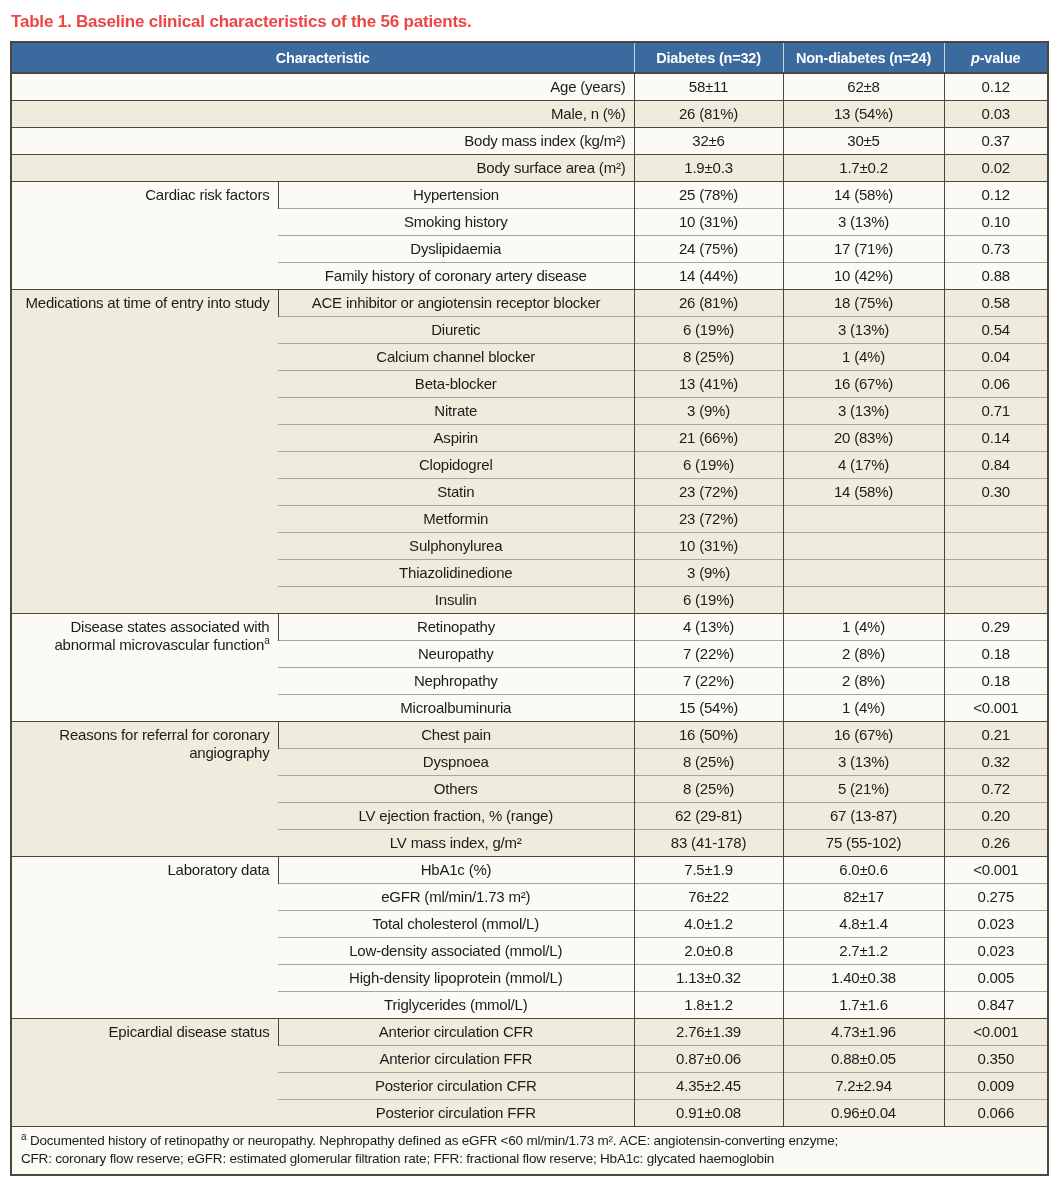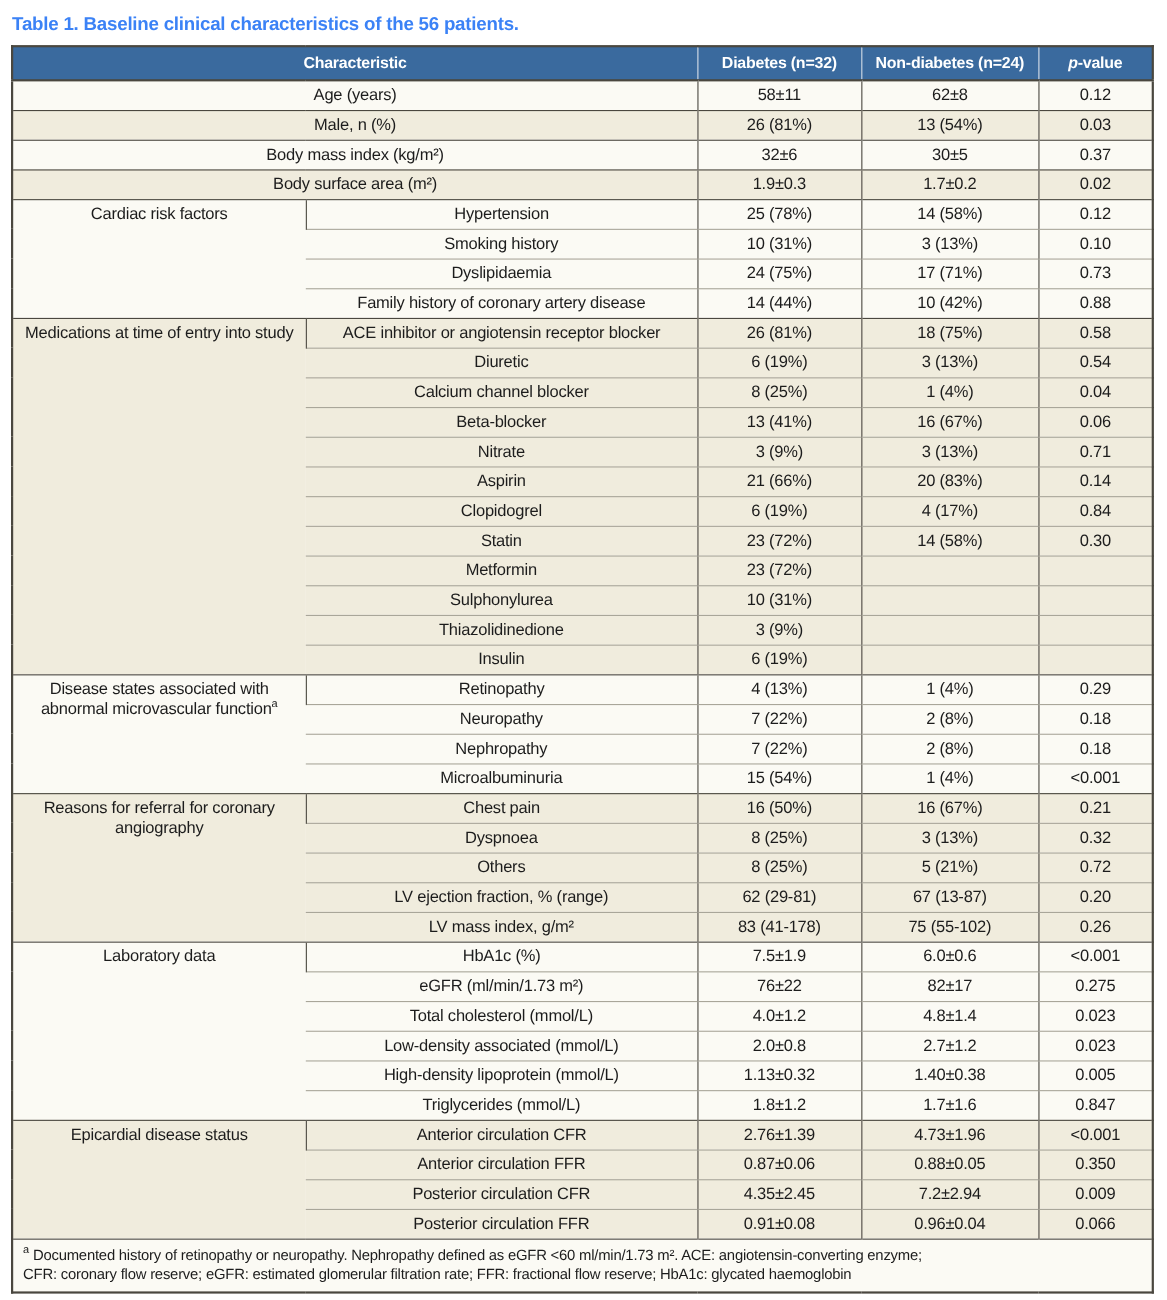--- a/index.html
+++ b/index.html
@@ -10,21 +10,21 @@
     color: var(--text-color, #1c1c1c);
   }
   body { width: 1061px; min-height: 1182px; }
   .page { padding: 8px 0 0 0; }
 
   .table-title {
     font-size: 17px;
     font-weight: bold;
     letter-spacing: -0.2px;
     margin: 4px 14px 9px 11px;
-    color: #3b82f6;
+    color: #ef4444;
   }
 
   table.clinical-table {
     border-collapse: collapse;
     table-layout: fixed;
     width: 1037px;
     margin-left: 10px;
     border: 2px solid var(--border-dark);
     letter-spacing: -0.2px;
   }
@@ -58,21 +58,21 @@
     line-height: 18px;
   }
   tbody td:first-child { border-left: none; }
 
   tr.row-white td { background: var(--row-white); }
   tr.row-beige td { background: var(--row-beige); }
 
   tr.group-start td { border-top: 1.5px solid var(--border-dark); }
   tr.sub-row td { border-top: 1px solid var(--border-light); }
 
-  td.group-label { text-align: center; }
+  td.group-label { text-align: right; }
   td.group-label:not(.single) { vertical-align: top; padding-top: 4px; }
   td.sub-label { text-align: center; }
   td.val { text-align: center; padding: 1px 4px; }
 
   sup { font-size: 10px; line-height: 0; vertical-align: super; }
 
   tfoot td.footnote {
     background: var(--row-white);
     border-top: 1.5px solid var(--border-dark);
     font-size: 13.5px;

